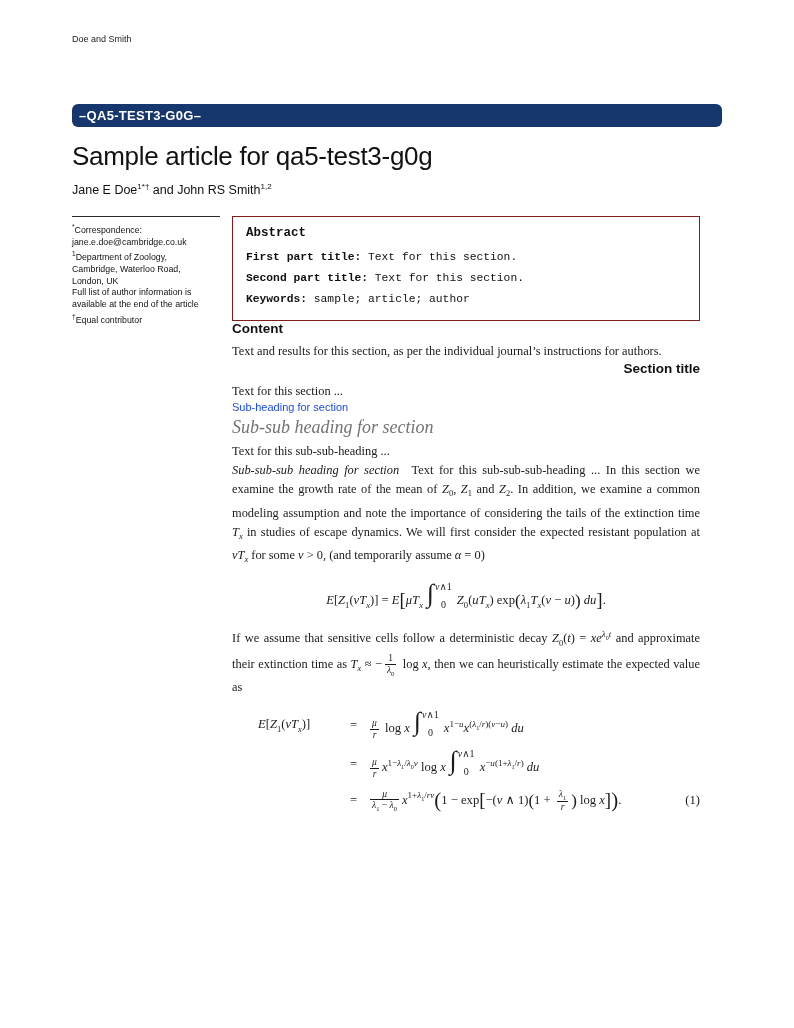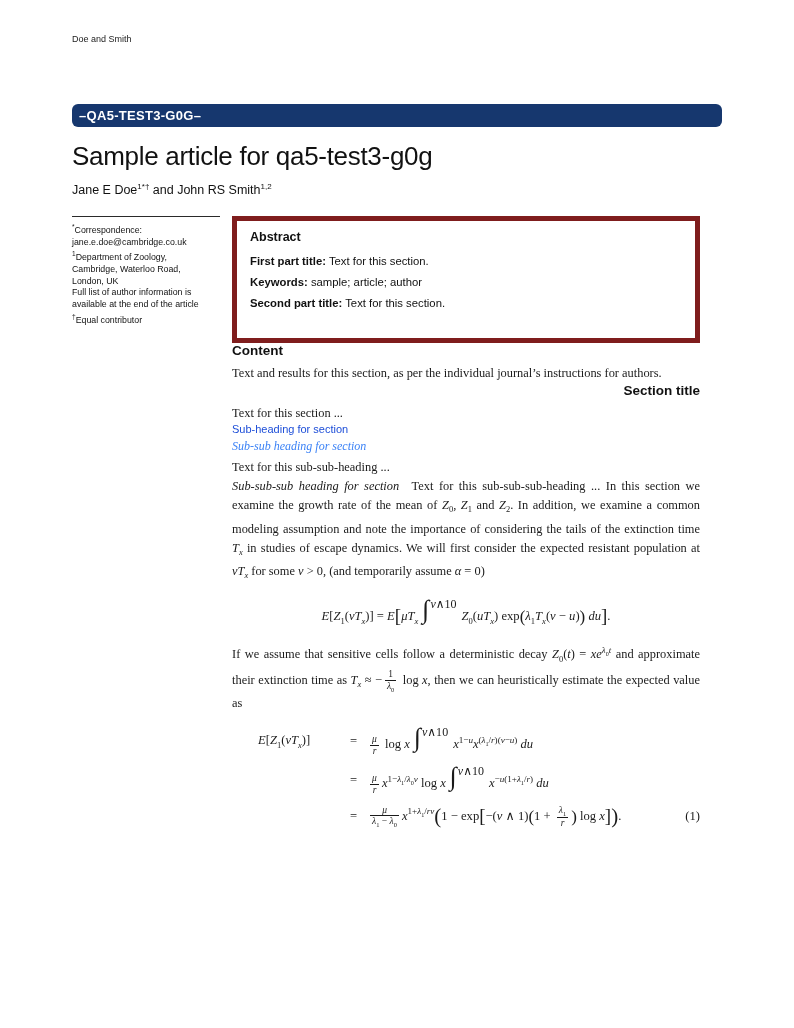--- a/index.html
+++ b/index.html
@@ -21,50 +21,50 @@
         color:#111;margin-top:10px;}
   .authors sup{font-size:8px;}
 
   .cols{display:grid;grid-template-columns:148px 468px;column-gap:12px;margin-top:19px;}
 
   .sidebar{border-top:1px solid #2a2a2a;padding-top:4px;
         font-family:"Liberation Sans","DejaVu Sans",sans-serif;font-size:8.8px;line-height:11.7px;color:#111;}
   .sbline{white-space:nowrap;}
   .sbline sup{font-size:6.5px;}
 
-  .abstract{border:5px solid #7f1d1d;padding:9px 13px 24px 13px;
-        font-family:Liberation Sans, sans-serif;color:#111;}
+  .abstract{border:1px solid #7f1d1d;padding:9px 13px 10px 13px;
+        font-family:Liberation Mono, monospace;color:#111;}
   .abs-h{font-size:12.5px;font-weight:700;margin-bottom:7px;}
   .abs-line{font-size:11.3px;line-height:21px;}
   .abs-line b{font-weight:700;}
 
   h2.sec{font-family:"Liberation Sans","DejaVu Sans",sans-serif;font-size:13.5px;font-weight:700;
         color:#111;margin:0 0 6px 0;}
   h3.subsec{font-family:"Liberation Sans","DejaVu Sans",sans-serif;font-size:11px;font-weight:500;
         color:#1d4ed8;margin:0 0 4px 0;}
-  h4.subsubsec{font-size:12px;font-style:italic;font-weight:400;color:#3b82f6;margin:0 0 4px 0;}
+  h4.subsubsec{font-size:18px;font-style:italic;font-weight:400;color:#737373;margin:0 0 4px 0;}
 
   .mt-lg{margin-top:33px;}
   .mt-md{margin-top:17px;text-align:right;}
   .mt-sm{margin-top:20px;}
 
   p.body{font-size:12.4px;line-height:19px;margin:0;text-align:justify;hyphens:auto;}
   p.body i{font-style:italic;}
   sub{font-size:0.68em;}
   sup{font-size:0.72em;}
 
   
   .frac{display:inline-flex;flex-direction:column;vertical-align:middle;text-align:center;
         font-size:9.5px;line-height:1.12;margin:0 3px;font-style:normal;}
   .frac .fd{border-top:1px solid #1a1a1a;padding:0 2px;}
   .frac .fn{padding:0 2px;}
   .intwrap{display:inline-flex;align-items:center;margin:0 1px 0 4px;}
   .intg{font-size:26px;font-style:normal;line-height:1;transform:translateY(-2px);}
-  .lims{display:inline-flex;flex-direction:row;justify-content:space-between;height:28px;
-        font-size:12px;line-height:1;margin-left:1px;margin-right:4px;font-style:normal;text-align:center;}
+  .lims{display:inline-flex;flex-direction:column;justify-content:space-between;height:28px;
+        font-size:10px;line-height:1;margin-left:1px;margin-right:4px;font-style:normal;text-align:center;}
   .bigp{font-size:17px;line-height:0.9;vertical-align:-2px;font-style:normal;}
   .bigb{font-size:19px;line-height:0.9;vertical-align:-2px;font-style:normal;}
   .bigp2{font-size:21px;line-height:0.9;vertical-align:-3px;font-style:normal;}
 
   .disp-eq{font-size:12.6px;text-align:center;margin:13px 0 15px 0;line-height:1;}
 
   .align{margin-top:13px;padding-left:26px;font-size:12.6px;}
   .arow{display:flex;align-items:center;margin:9px 0;line-height:1;}
   .lhs{flex:0 0 88px;font-family:Liberation Serif, serif;}
   .rel{margin:0 10px 0 4px;}
@@ -101,26 +101,26 @@
 
       <div class="main">
 
         <div class="abstract">
           <div class="abs-h">Abstract</div>
           <div class="abs-line">
             <b>First part title:</b>
             <span>Text for this section.</span>
           </div>
           <div class="abs-line">
+            <b>Second part title:</b>
+            <span>Text for this section.</span>
+          </div>
+          <div class="abs-line">
             <b>Keywords:</b>
             <span>sample; article; author</span>
-          </div>
-          <div class="abs-line">
-            <b>Second part title:</b>
-            <span>Text for this section.</span>
           </div>
         </div>
 
         <h2 class="sec mt-lg">Content</h2>
         <p class="body">Text and results for this section, as per the individual journal’s instructions for authors.</p>
 
         <h2 class="sec mt-md">Section title</h2>
         <p class="body">Text for this section ...</p>
 
         <h3 class="subsec mt-sm">Sub-heading for section</h3>

